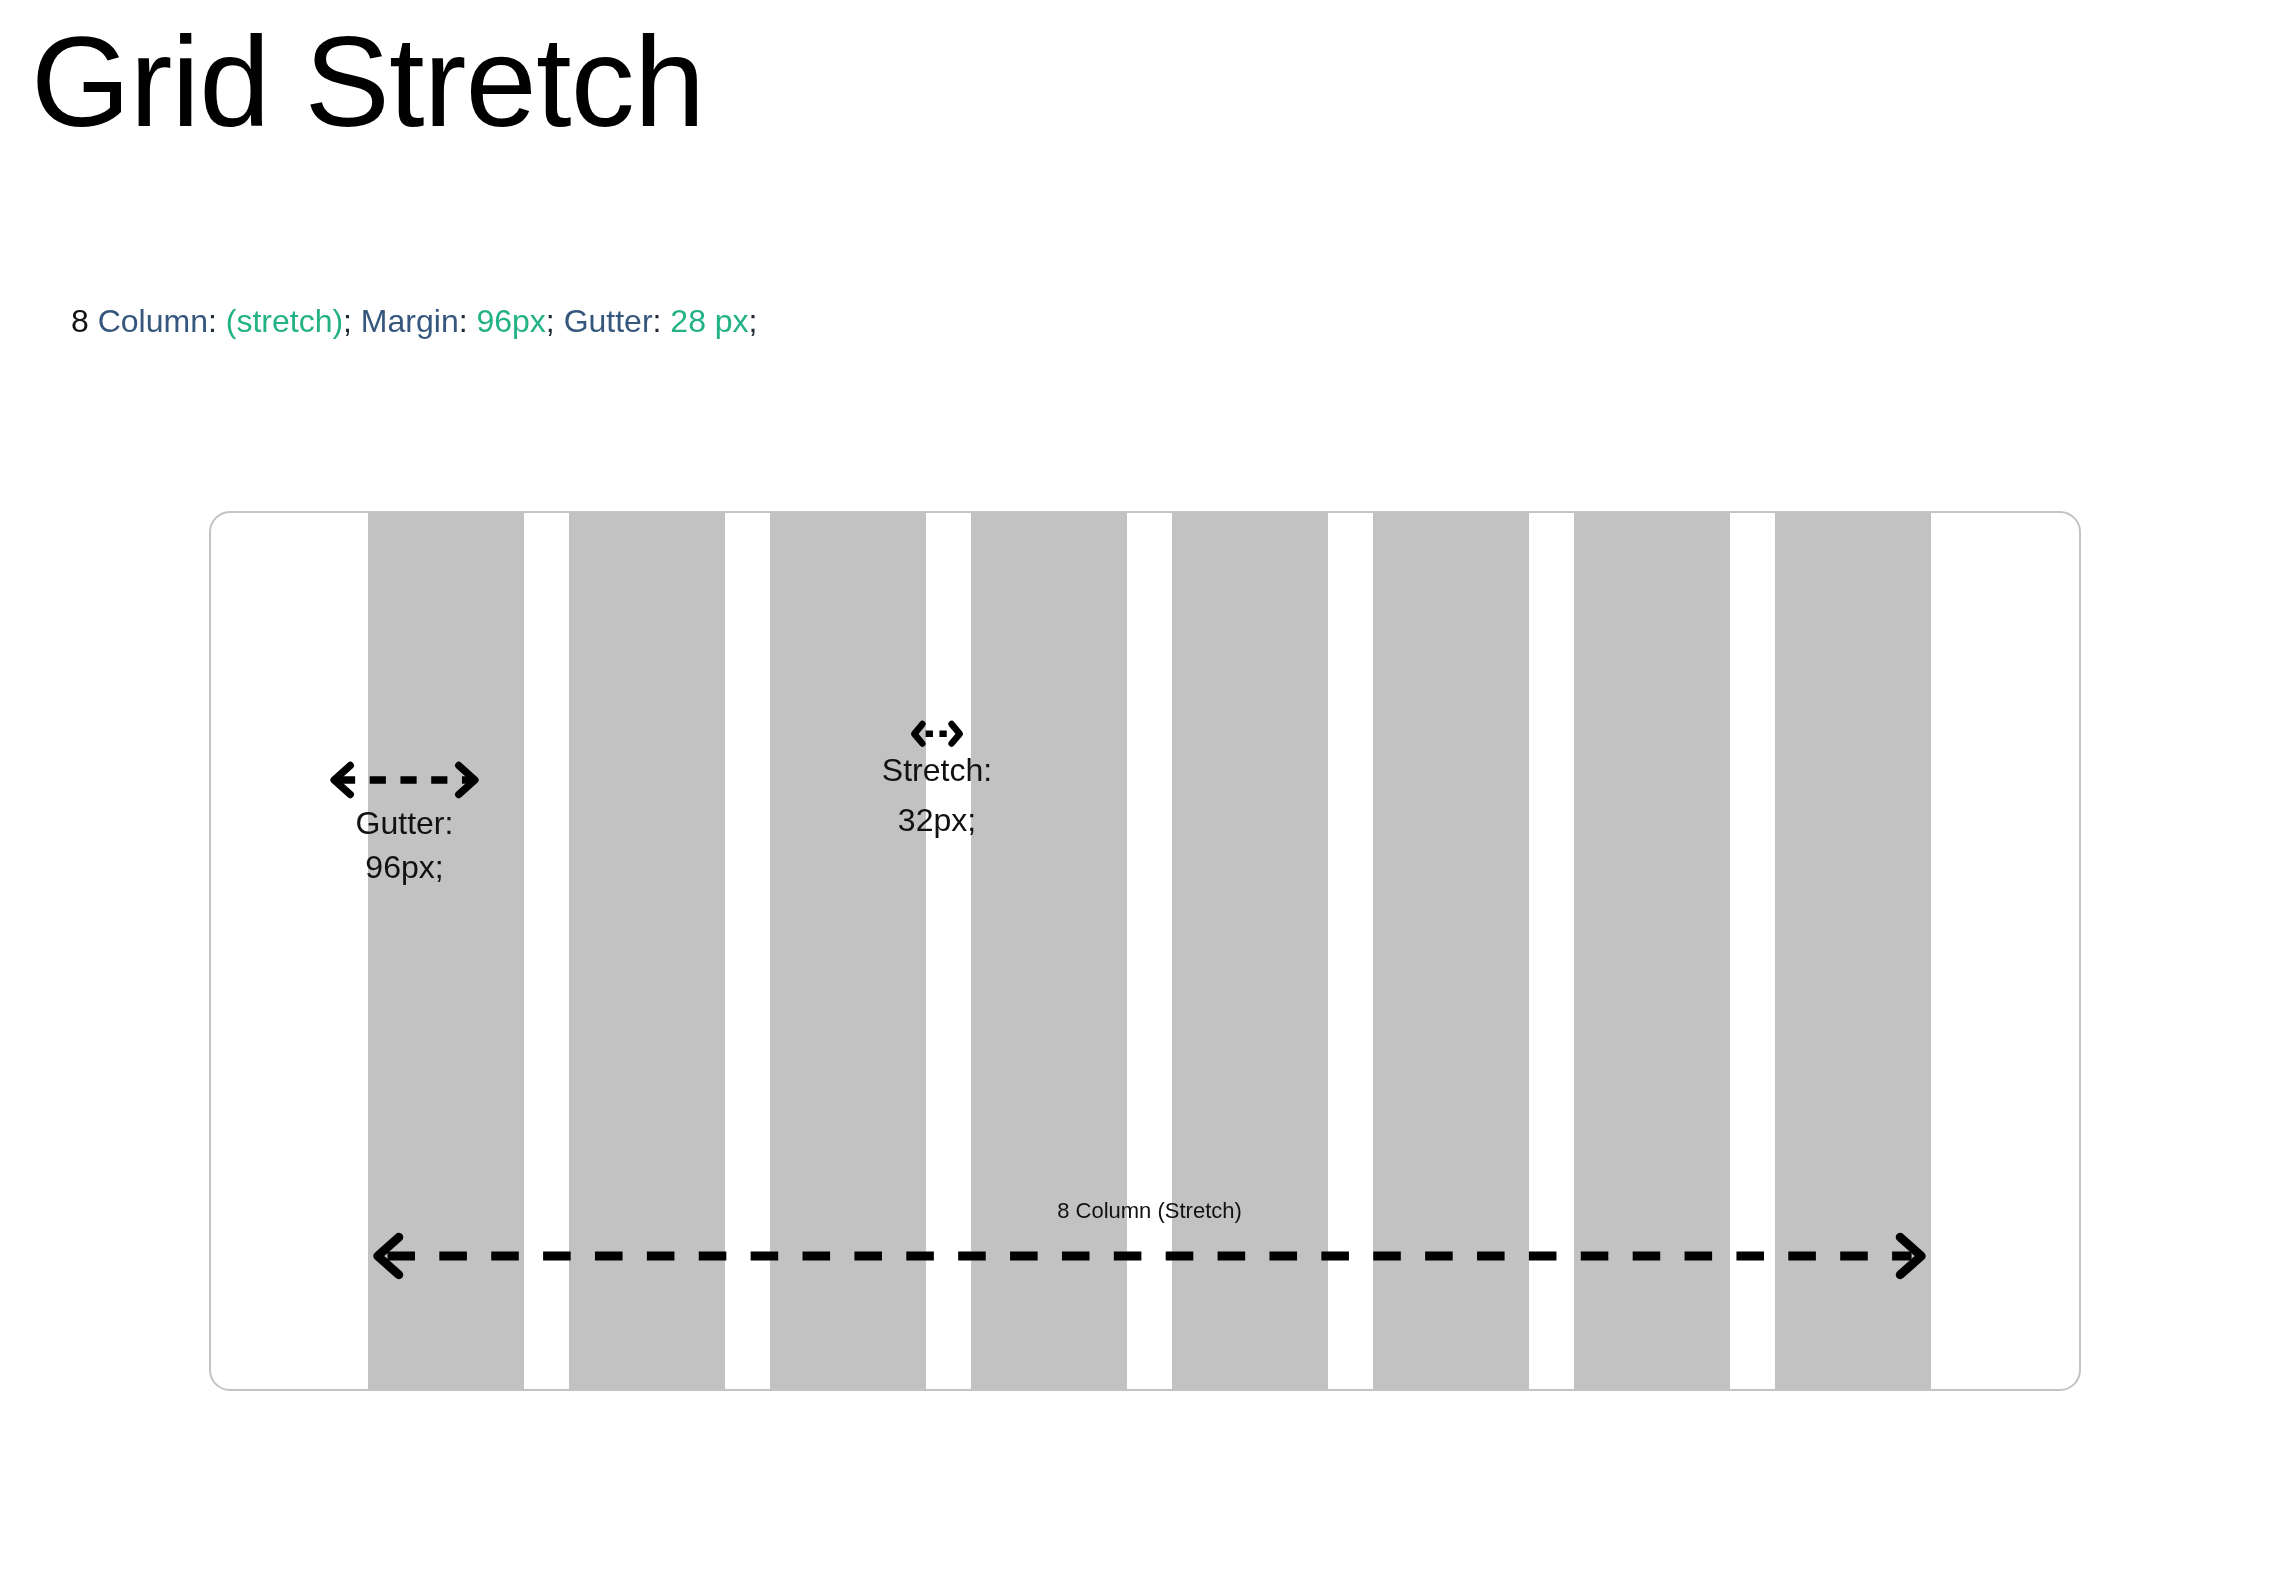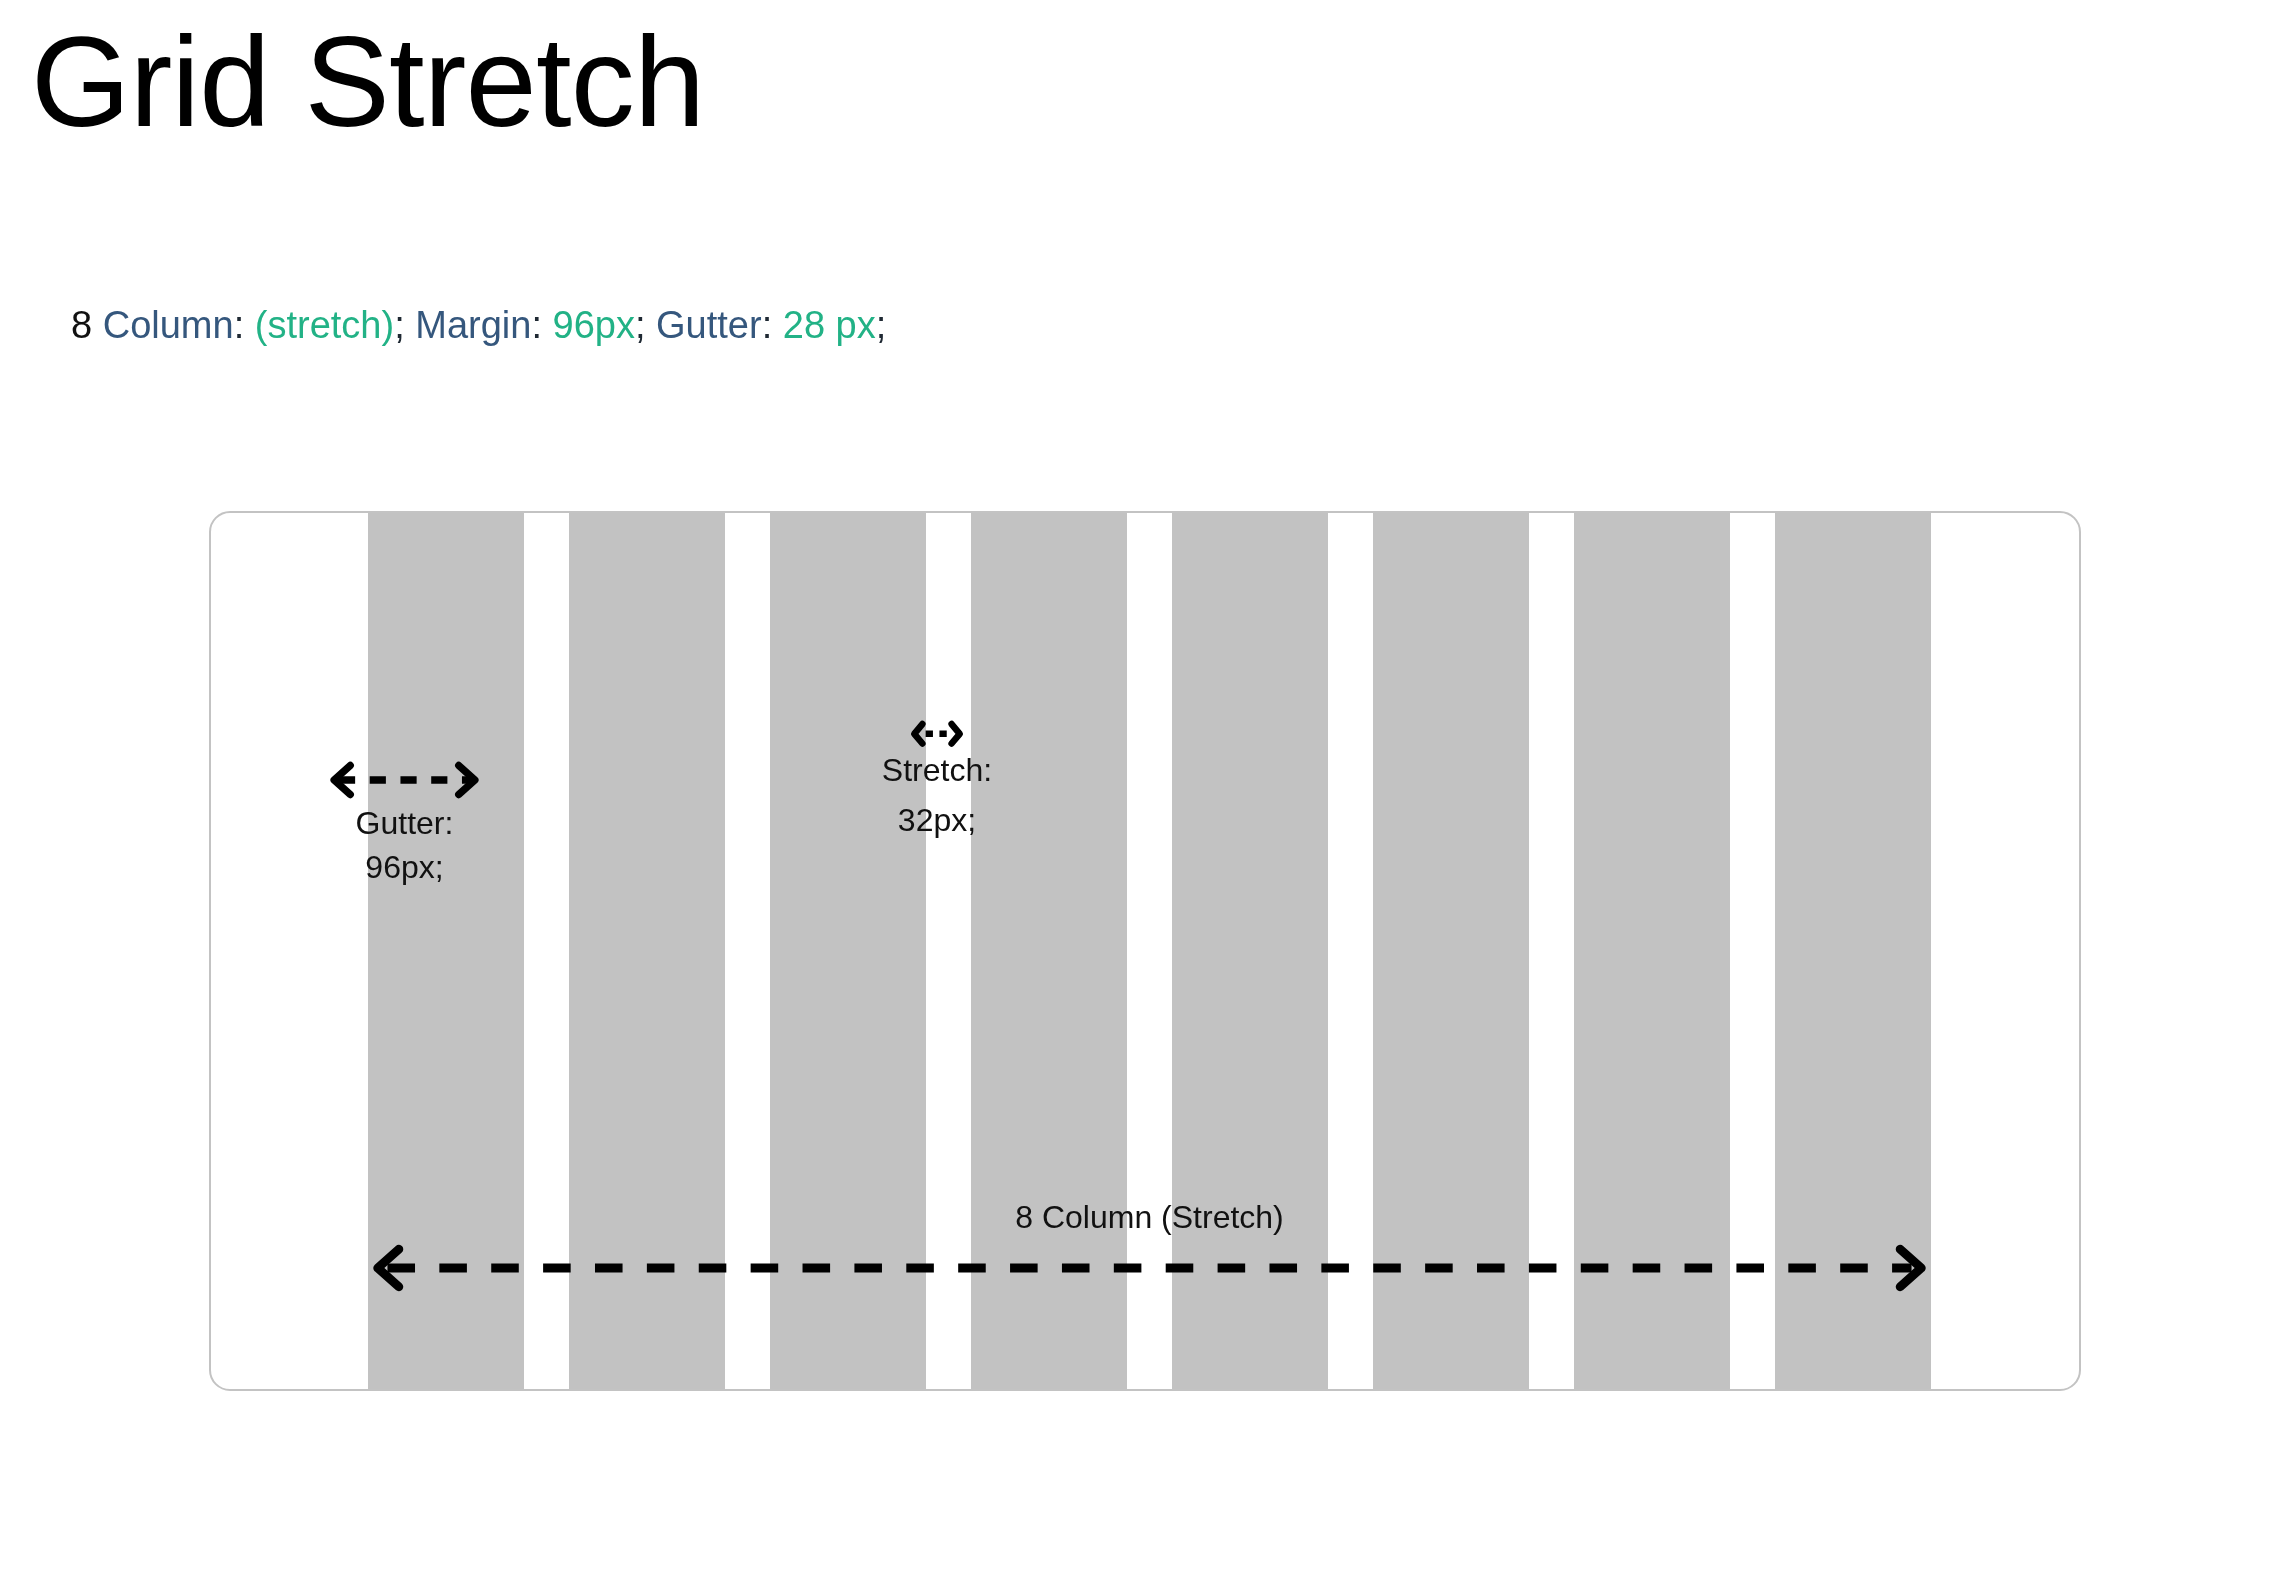--- a/index.html
+++ b/index.html
@@ -28,21 +28,21 @@
     letter-spacing: -0.8px;
     line-height: 1.15;
     white-space: nowrap;
   }
 
   
   .spec-line {
     position: absolute;
     left: 71px;
     top: 301px;
-    font-size: 38px;
+    font-size: 32px;
     font-weight: 400;
     line-height: 1.3;
     white-space: nowrap;
     color: #1f2933;
   }
   .spec-line .tok-plain   { color: #111111; }
   .spec-line .tok-prop    { color: #35577d; }
   .spec-line .tok-value   { color: #22b286; }
   .spec-line .tok-punct   { color: #1f2933; }
 
@@ -116,21 +116,21 @@
   }
 
   
   .span-annot {
     position: absolute;
     left: 157px;     
     top: 685px;
     width: 1563px;   
   }
   .span-label {
-    font-size: 32px;
+    font-size: 22px;
     color: #111111;
     text-align: center;
     line-height: 1.2;
     white-space: nowrap;
   }
   .span-arrow-wrap {
     position: relative;
     width: 100%;
     height: 44px;
     margin-top: 9.7px;

